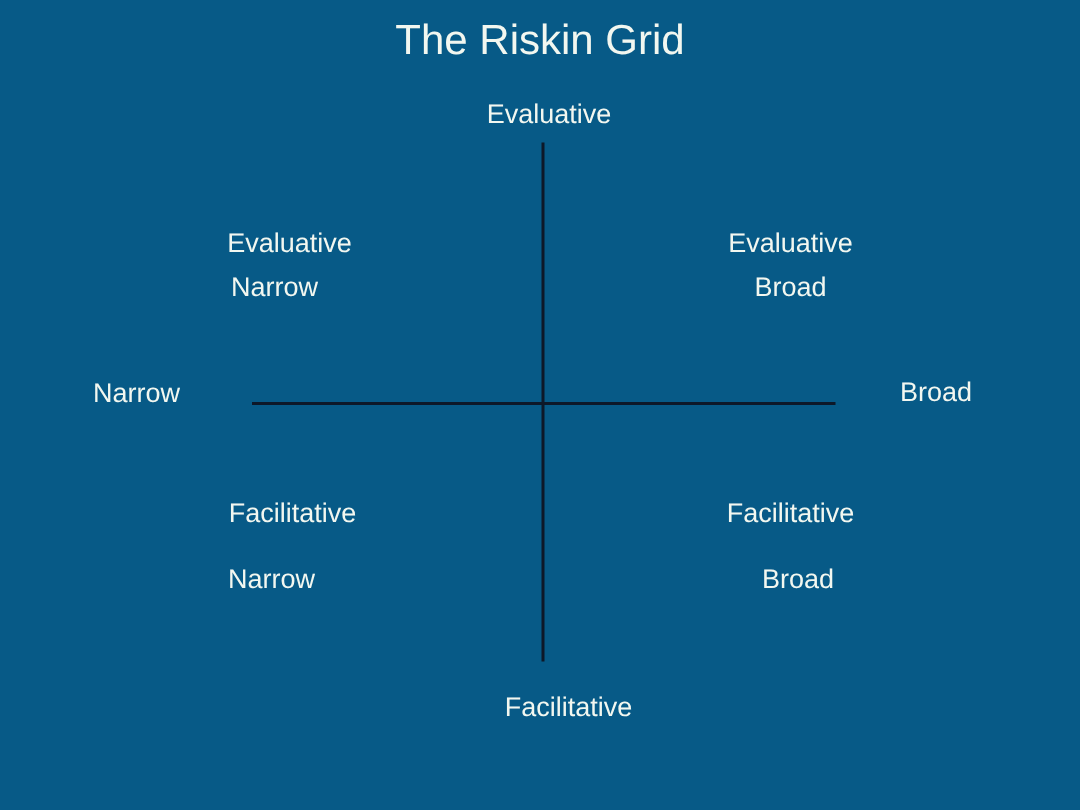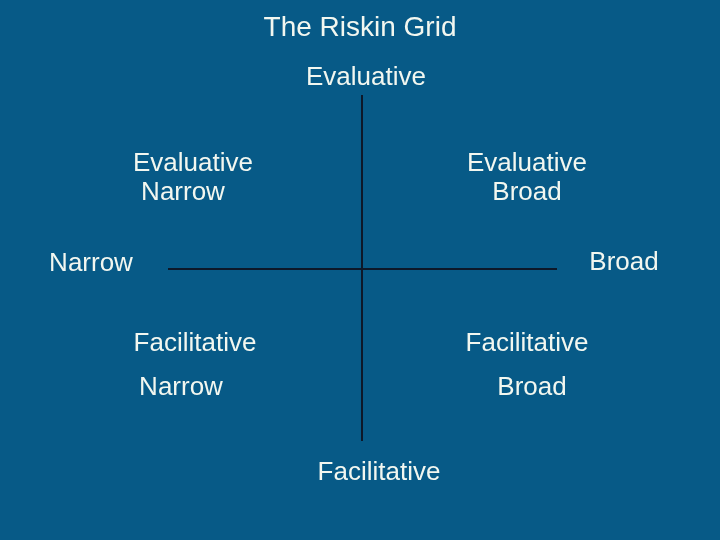--- a/index.html
+++ b/index.html
@@ -12,21 +12,21 @@
     width: 720px;
     height: 540px;
     overflow: hidden;
     background: var(--background, #075a87);
     font-family: "Liberation Sans", sans-serif;
   }
   .lbl {
     position: absolute;
     transform: translate(-50%, -50%);
     color: var(--text, #f2f7f0);
-    font-size: 26px;
+    font-size: 18px;
     line-height: 1.2;
     white-space: nowrap;
     text-align: center;
   }
   .title {
     font-size: 28px;
   }
   .line {
     position: absolute;
     background: var(--line, #0d1829);

